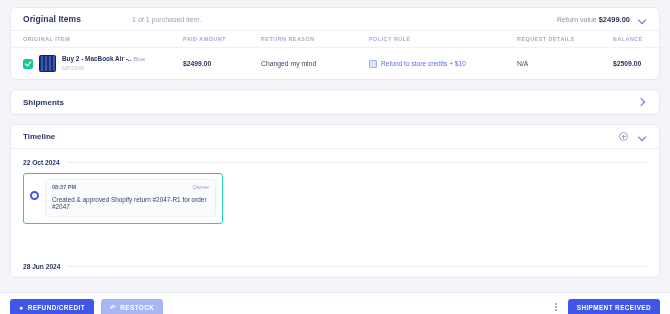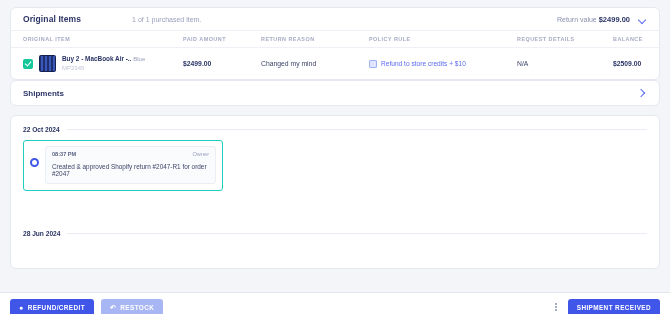--- a/index.html
+++ b/index.html
@@ -86,20 +86,21 @@
     width: 8px; height: 8px; border-radius: 1px;
     background: #dfe4ff; border: 1px solid #9fb0f7; flex: 0 0 auto;
   }
   .amt { font-size: 6.8px; color: #2b3465; font-weight: bold; }
   .rowacts { display: flex; align-items: center; gap: 7px; }
   .mini-ic { width: 8px; height: 8px; opacity: .85; }
 
   
   .bar {
     display: flex; align-items: center; height: 26px; padding: 0 12px;
+    margin-top: 9px;
   }
   .bar-title { font-size: 8px; font-weight: bold; color: #2b3465; }
   .bar-right { margin-left: auto; display: flex; align-items: center; gap: 10px; }
   .plus-ic {
     width: 9px; height: 9px; border-radius: 50%;
     border: 1px solid #9aa0c4; position: relative;
   }
   .plus-ic::before, .plus-ic::after {
     content: ""; position: absolute; background: #9aa0c4;
   }
@@ -233,20 +234,27 @@
   </div>
 
   <div class="card bar">
     <span class="bar-title">Shipments</span>
     <span class="bar-right">
       <span class="chev right"></span>
     </span>
   </div>
 
   <div class="card tl-card">
+    <div class="tl-head">
+      <span class="bar-title">Timeline</span>
+      <span class="bar-right">
+        <span class="plus-ic"></span>
+        <span class="chev"></span>
+      </span>
+    </div>
     <div class="tl-body">
       <div class="tl-date">
         <span>22 Oct 2024</span>
         <i></i>
       </div>
 
       <div class="tl-entry-wrap">
         <span class="tl-dot"></span>
         <div class="tl-entry">
           <div class="tl-entry-top">

